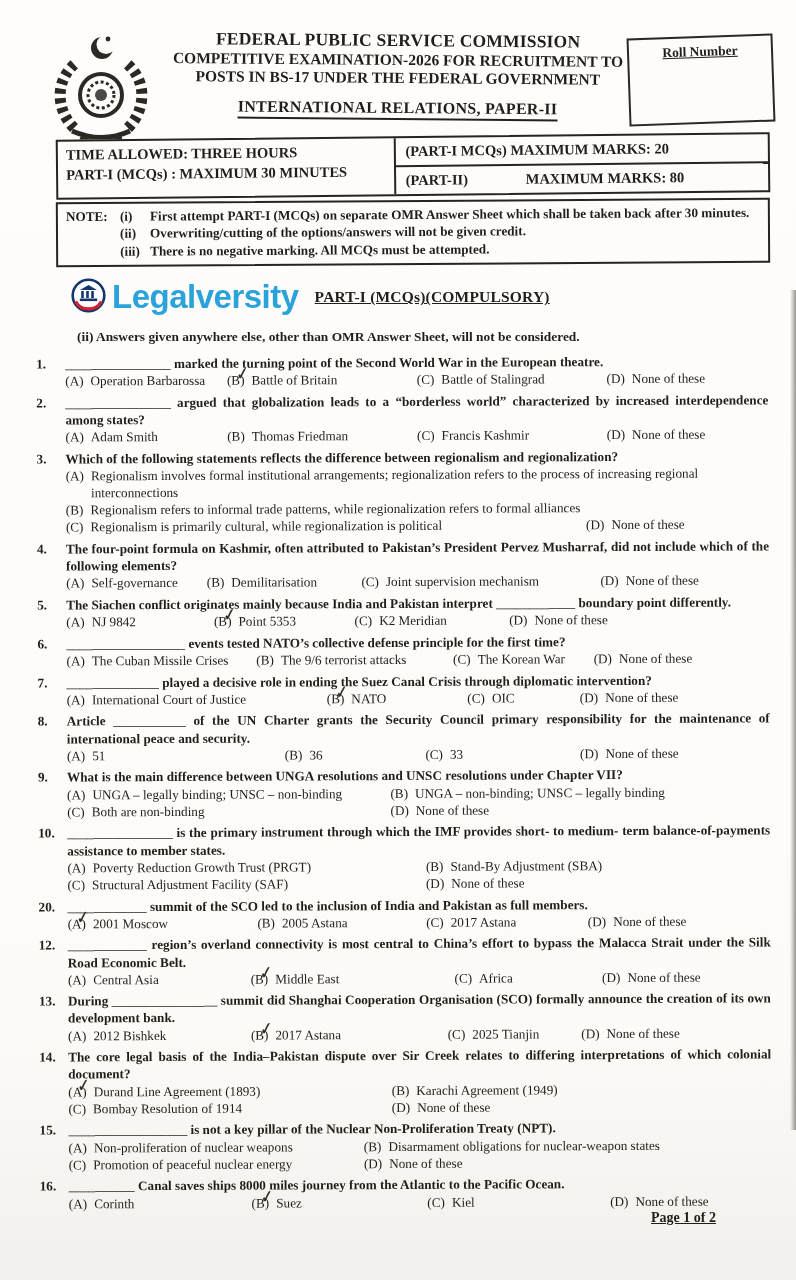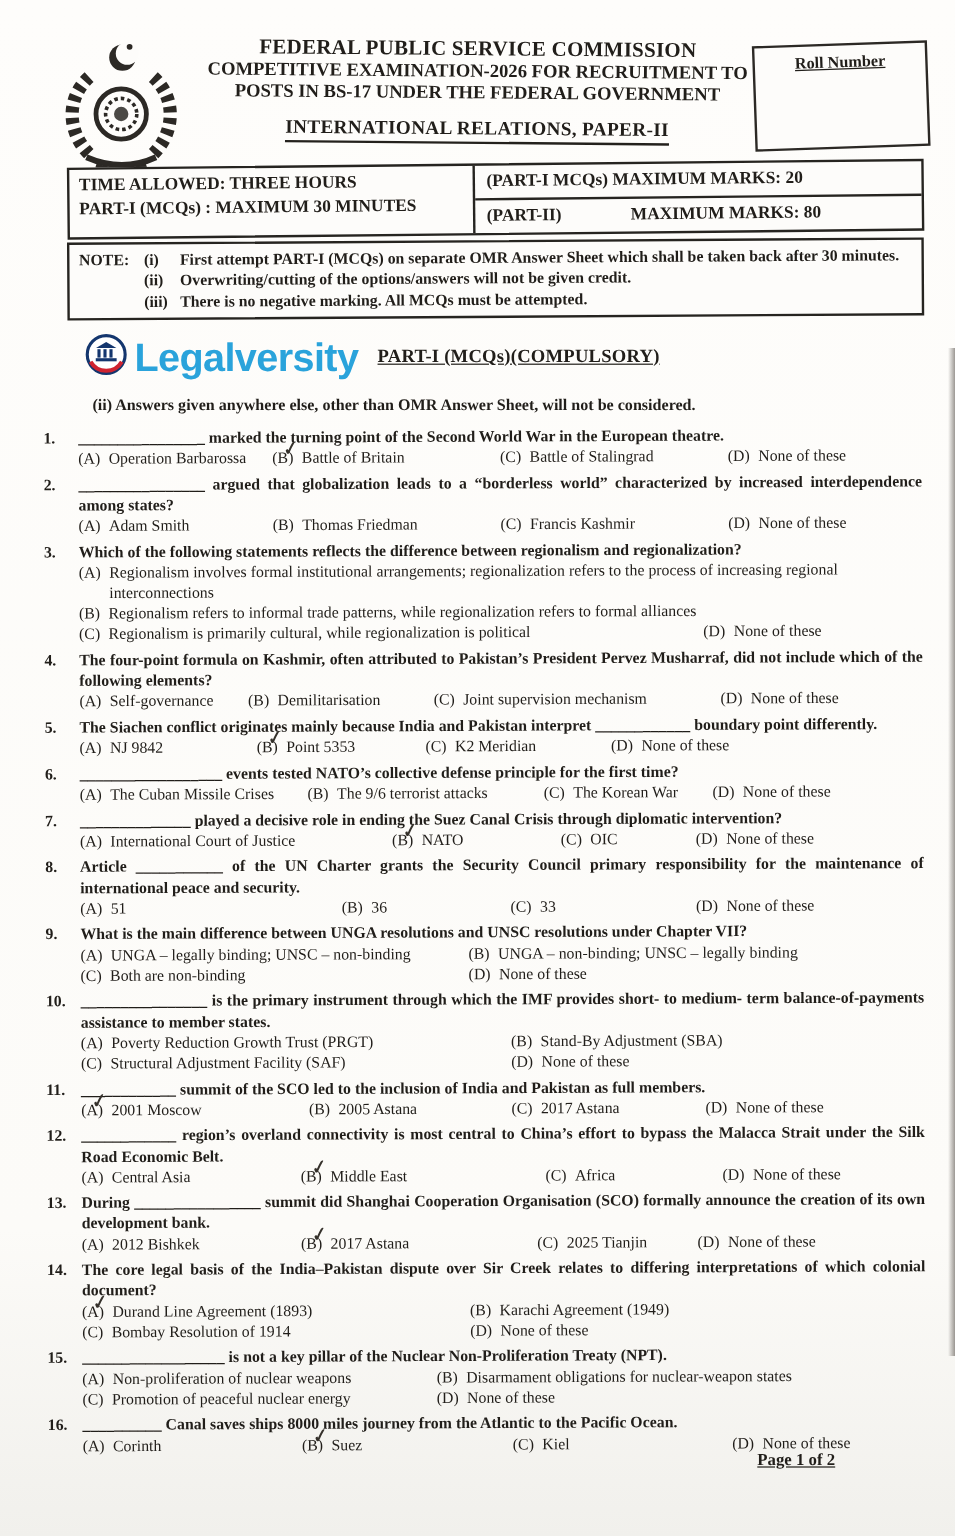--- a/index.html
+++ b/index.html
@@ -59,21 +59,21 @@
   .q-num{width:29px;flex:none;font-weight:bold;}
   .q-body{flex:1;min-width:0;}
   .q-text{font-weight:bold;text-align:justify;}
   .q-opts{display:flex;flex-wrap:wrap;}
   .q-opt{display:flex;box-sizing:border-box;padding-right:6px;}
   .q-letter{flex:none;margin-right:7px;position:relative;}
   .tick{position:absolute;left:9px;top:-7px;font-size:15px;font-weight:bold;color:#35312b;
     transform:rotate(-14deg) skewX(-8deg);}
   .q-otext{min-width:0;}
 
-  .footer{position:absolute;right:100px;bottom:54px;font-weight:bold;font-size:14px;text-decoration:underline;}
+  .footer{position:absolute;right:80px;bottom:54px;font-weight:bold;font-size:14px;text-decoration:underline;}
 </style>
 </head>
 <body>
 
 <div class="page">
   <div class="scan-edge"></div>
 
   <div class="crest">
     <svg width="114" height="112" viewBox="0 0 114 112">
       <circle cx="58" cy="16" r="11" fill="#2c2925"></circle>
@@ -389,21 +389,21 @@
               <span class="q-otext">Structural Adjustment Facility (SAF)</span>
             </div>
             <div class="q-opt" style="width: 49%;">
               <span class="q-letter">(D)</span>
               <span class="q-otext">None of these</span>
             </div>
           </div>
         </div>
       </div>
       <div class="q">
-        <div class="q-num">11.</div>
+        <div class="q-num">20.</div>
         <div class="q-body">
           <div class="q-text">____________ summit of the SCO led to the inclusion of India and Pakistan as full members.</div>
           <div class="q-opts">
             <div class="q-opt" style="width: 27%;">
               <span class="q-letter">(A)<span class="tick">✓</span></span>
               <span class="q-otext">2001 Moscow</span>
             </div>
             <div class="q-opt" style="width: 24%;">
               <span class="q-letter">(B)</span>
               <span class="q-otext">2005 Astana</span>

